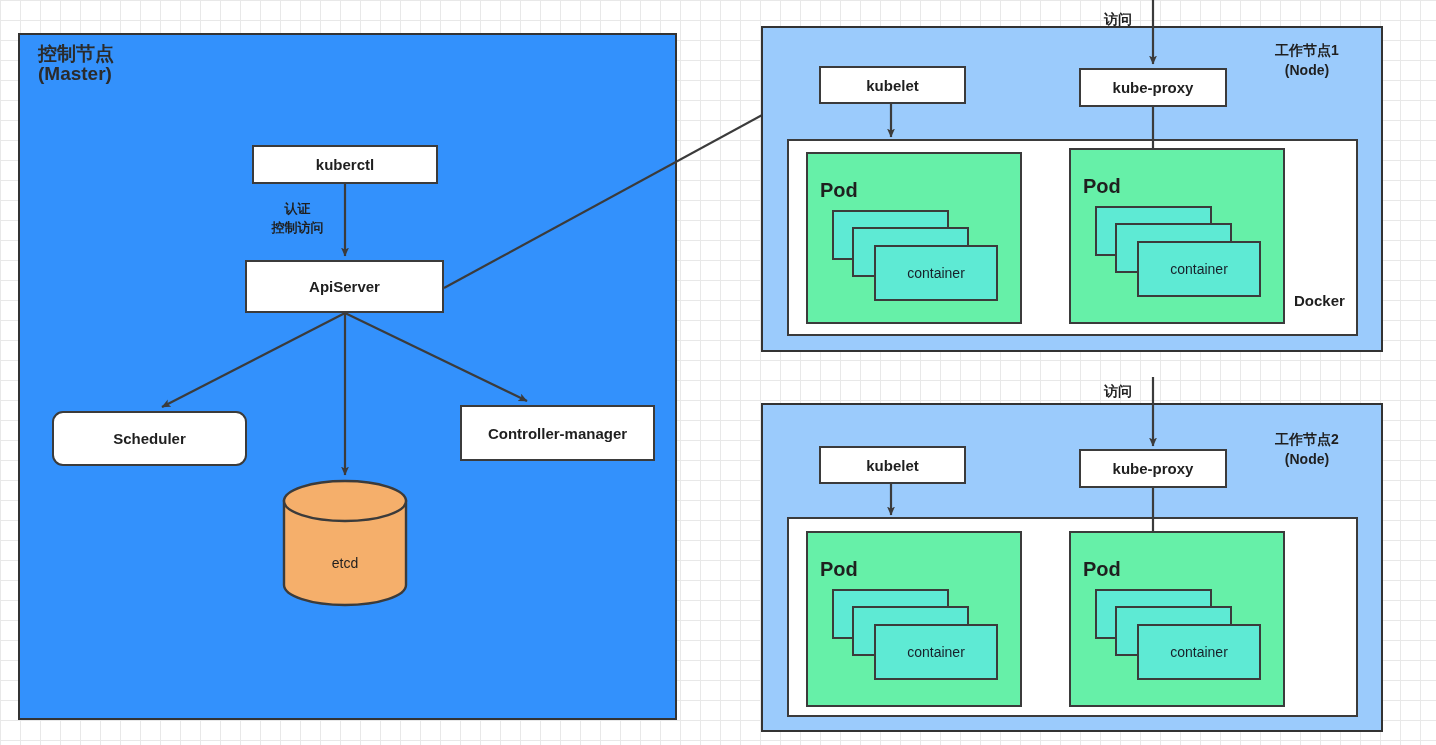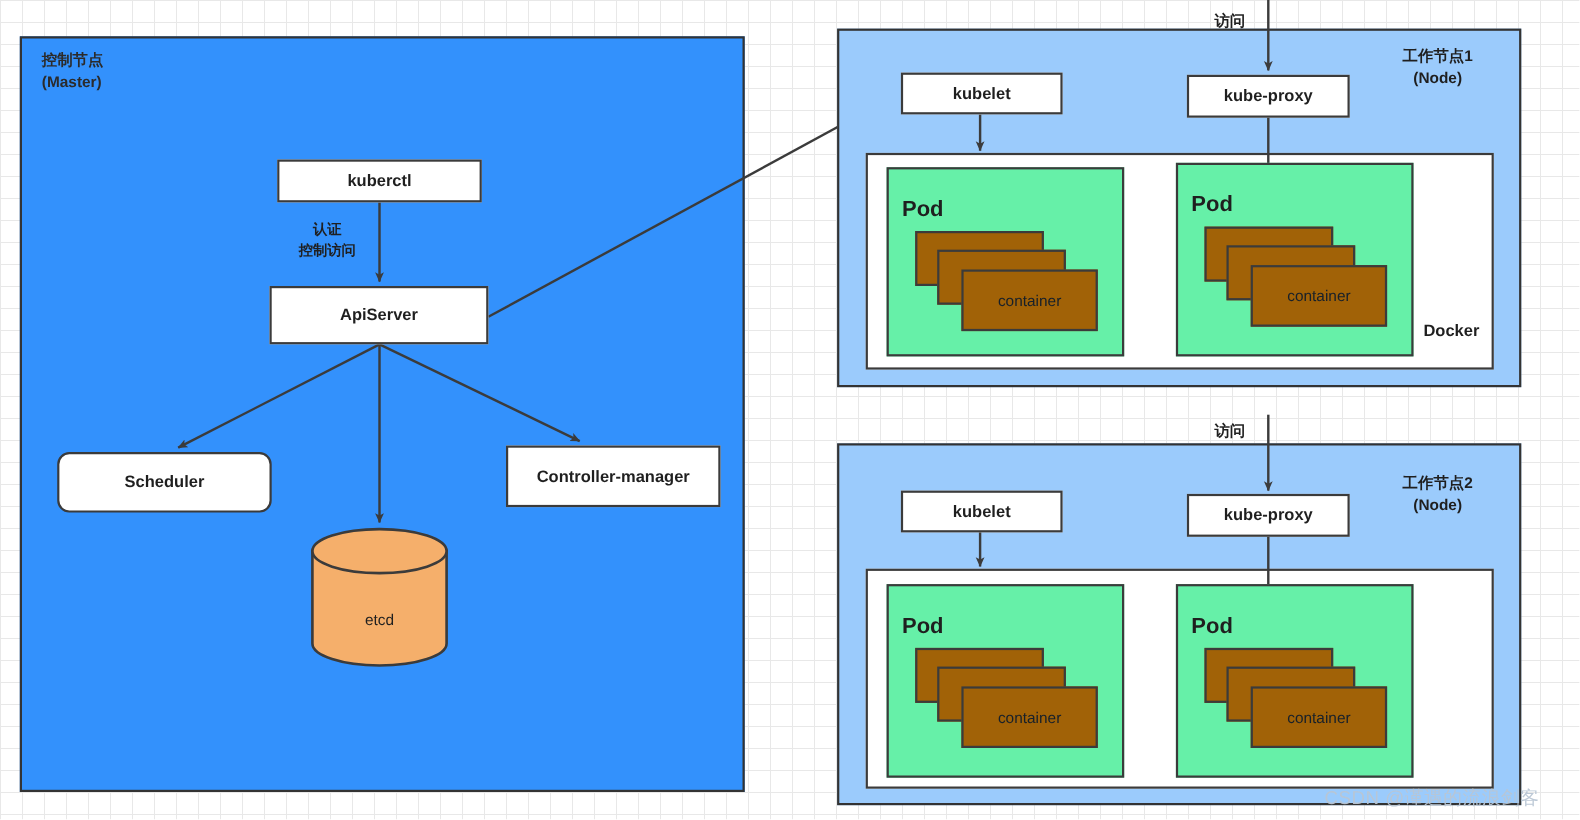--- a/index.html
+++ b/index.html
@@ -26,21 +26,21 @@
 
   
   .master-box {
     left: 18px; top: 33px; width: 659px; height: 687px;
     background: #3391fc;
     border: 2px solid #333333;
   }
   .master-title {
     left: 38px; top: 44px; width: 220px;
     color: #2b2b2b;
-    font-size: 14px;
+    font-size: 19px;
     font-weight: bold;
     line-height: 20px;
     white-space: pre-line;
   }
 
   
   .cbox {
     background: #ffffff;
     border: 2px solid #3b3b3b;
     display: flex;
@@ -127,21 +127,21 @@
     font-weight: bold;
   }
   .pod-n1-a { left: 806px;  top: 152px; width: 216px; height: 172px; }
   .pod-n1-b { left: 1069px; top: 148px; width: 216px; height: 176px; }
   .pod-n2-a { left: 806px;  top: 531px; width: 216px; height: 176px; }
   .pod-n2-b { left: 1069px; top: 531px; width: 216px; height: 176px; }
 
   
   .ctr {
     position: absolute;
-    background: #a16207;
+    background: #5eead4;
     border: 2px solid #3b3b3b;
     width: 113px; height: 46px;
   }
   .ctr-back  { left: 24px;  top: 56px;  }
   .ctr-mid   { left: 44px;  top: 73px;  }
   .ctr-front {
     left: 66px; top: 91px; width: 120px; height: 52px;
     display: flex; align-items: center; justify-content: center;
     color: #17202a; font-size: 14px;
   }
@@ -270,15 +270,14 @@
     <span class="ctr ctr-front">container</span>
   </div>
 
   <div class="abs pod-box pod-n2-b">
     <span class="pod-label">Pod</span>
     <span class="ctr ctr-back"></span>
     <span class="ctr ctr-mid"></span>
     <span class="ctr ctr-front">container</span>
   </div>
 
-  <div class="abs watermark">CSDN @谨遇的流浪剑客</div>
 
 </div>
 
 </body></html>

